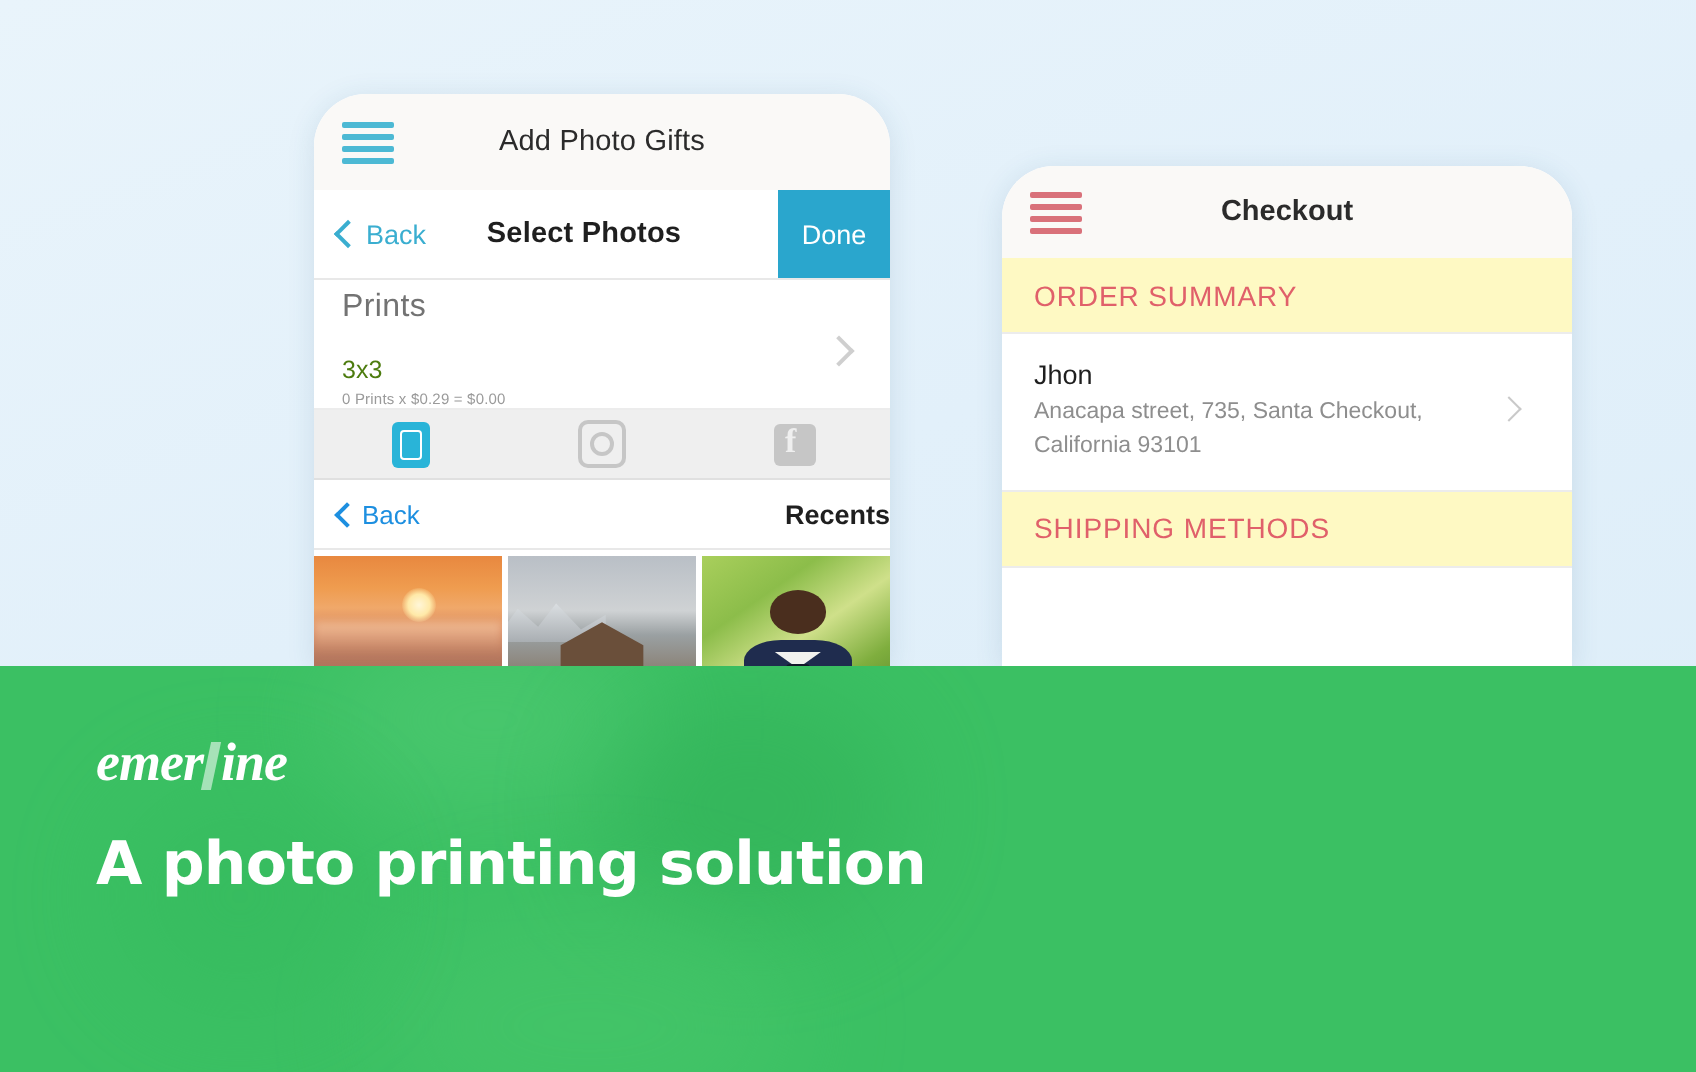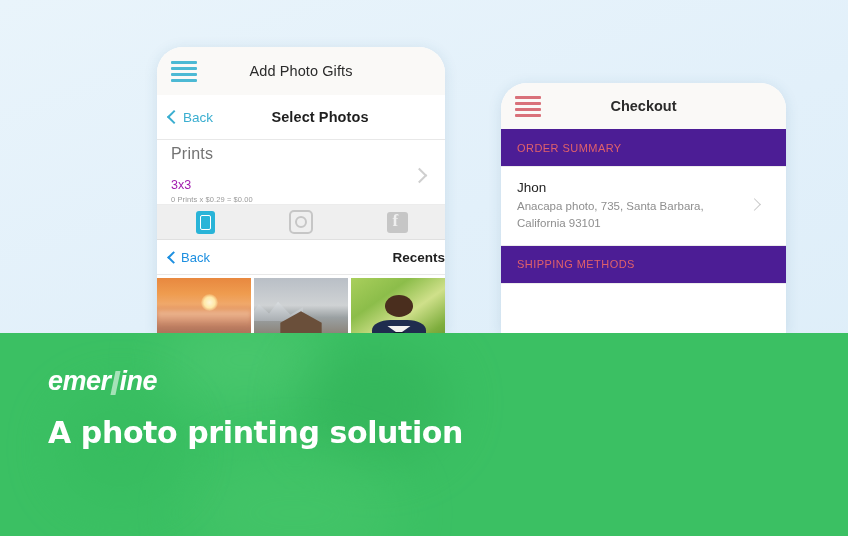--- a/index.html
+++ b/index.html
@@ -68,21 +68,21 @@
     width:56px;background:#2aa6cd;color:#fff;display:flex;align-items:center;
     justify-content:center;font-size:13.5px;cursor:pointer;flex:none;
   }
 
   .prints-row{
     height:58px;background:#fff;display:flex;align-items:center;
     padding:6px 14px 0 14px;position:relative;border-bottom:1px solid #ececec;
   }
   .prints-col{flex:1;display:flex;flex-direction:column;justify-content:center;}
   .prints-title{font-size:16px;color:#737373;line-height:1.15;letter-spacing:.2px;}
-  .prints-size{font-size:12.5px;color:#a21caf;line-height:1.35;margin-top:14px;}
+  .prints-size{font-size:12.5px;color:#4d7c0f;line-height:1.35;margin-top:14px;}
   .prints-calc{font-size:7.5px;color:#9a9a9a;line-height:1.3;margin-top:1px;letter-spacing:.1px;}
   .chev-right{
     width:9px;height:9px;border-top:2px solid #cfcfcf;border-right:2px solid #cfcfcf;
     transform:rotate(45deg);flex:none;margin-right:6px;
   }
 
   .src-bar{
     height:34px;background:#efefef;display:flex;align-items:center;
     border-bottom:1px solid #e0e0e0;
   }
@@ -172,22 +172,22 @@
   
   .ck-top{
     height:46px;background:#faf9f7;display:flex;align-items:center;padding:0 14px;position:relative;
   }
   .ck-top-title{
     position:absolute;left:0;right:0;text-align:center;font-size:14.5px;color:#2b2b2b;
     font-weight:600;pointer-events:none;
   }
   .ck-sec{
     height:37px;display:flex;align-items:center;padding:0 16px;
-    font-size:11px;color:#e0606a;letter-spacing:.45px;
-    border-bottom:1px solid #ececec;background:#4c1d95;
+    font-size:14px;color:#e0606a;letter-spacing:.45px;
+    border-bottom:1px solid #ececec;background:#fef9c3;
   }
   .ck-addr{
     padding:11px 27px 13px 16px;background:#fff;border-bottom:1px solid #ececec;
     display:flex;align-items:center;
   }
   .ck-addr-col{flex:1;}
   .ck-name{font-size:13.5px;color:#1f1f1f;line-height:1.5;}
   .ck-line{font-size:11.5px;color:#8e8e8e;line-height:1.45;}
   .chev-gray{
     width:8px;height:8px;border-top:1.8px solid #c9c9c9;border-right:1.8px solid #c9c9c9;
@@ -205,21 +205,21 @@
   .banner .blotch{position:absolute;border-radius:50%;filter:blur(26px);opacity:.5;}
   .b1{left:160px;top:-18px;width:170px;height:90px;background:#55cd76;}
   .b2{left:300px;top:10px;width:150px;height:120px;background:#2fae55;}
   .b3{left:190px;top:120px;width:210px;height:120px;background:#49c76b;}
   .b4{left:60px;top:60px;width:120px;height:110px;background:#34b95c;}
 
   .logo{
     position:absolute;left:48px;top:368px;
     font-size:27px;font-weight:700;font-style:italic;color:#ffffff;
     letter-spacing:-.5px;line-height:1;
-    font-family:Liberation Sans, sans-serif;
+    font-family:Liberation Serif, serif;
     display:flex;align-items:baseline;
   }
   .logo .bar{
     display:inline-block;width:5px;height:24px;background:rgba(255,255,255,.55);
     transform:skewX(-12deg);margin:0 2px;align-self:center;position:relative;top:1px;
   }
   .tagline{
     position:absolute;left:48px;top:416px;
     font-size:30px;font-weight:700;color:#ffffff;line-height:1.1;
     letter-spacing:-.4px;font-family:"DejaVu Sans", sans-serif;
@@ -242,20 +242,23 @@
       </div>
       <div class="nav-top-title">Add Photo Gifts</div>
     </div>
 
     <div class="nav-sub">
       <div class="back">
         <span class="chev-left"></span>
         <span>Back</span>
       </div>
       <div class="nav-sub-title">Select Photos</div>
+      <div class="done">
+        <span>Done</span>
+      </div>
     </div>
 
     <div class="prints-row">
       <div class="prints-col">
         <div class="prints-title">Prints</div>
         <div class="prints-size">3x3</div>
         <div class="prints-calc">0 Prints x $0.29 = $0.00</div>
       </div>
       <span class="chev-right"></span>
     </div>
@@ -314,21 +317,21 @@
     </div>
 
     <div class="ck-sec">
       <span>ORDER SUMMARY</span>
     </div>
 
 
     <div class="ck-addr">
       <div class="ck-addr-col">
         <div class="ck-name">Jhon</div>
-        <div class="ck-line">Anacapa photo, 735, Santa Barbara,</div>
+        <div class="ck-line">Anacapa street, 735, Santa Checkout,</div>
         <div class="ck-line">California 93101</div>
       </div>
       <span class="chev-gray"></span>
     </div>
 
     <div class="ck-sec">
       <span>SHIPPING METHODS</span>
     </div>
 
     <div class="ck-row">

